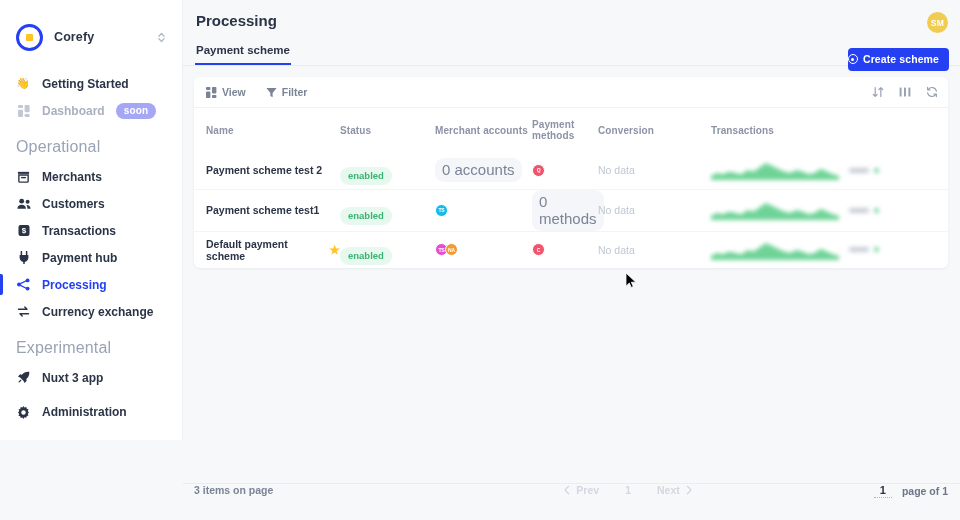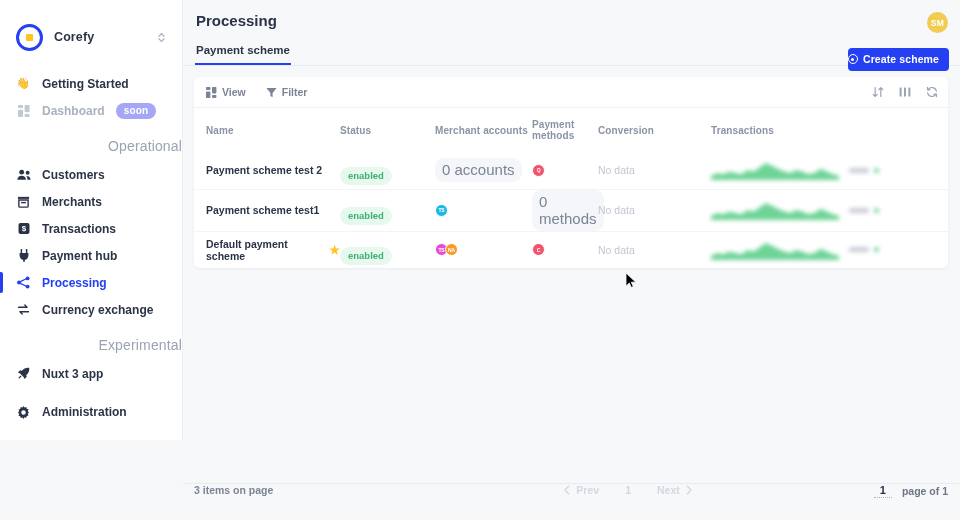--- a/index.html
+++ b/index.html
@@ -27,21 +27,21 @@
     border: 3.5px solid #2440f2; background: #fff;
     display: flex; align-items: center; justify-content: center;
     flex: 0 0 27px;
   }
   .brand-logo i { width: 7px; height: 7px; background: #ffc423; display: block; border-radius: 1px;}
   .brand-name { font-size: 12.5px; font-weight: bold; color: #2b3447; flex: 1; letter-spacing: .1px;}
   .brand-chev { width: 14px; color: #aeb6c6; display:flex; flex-direction:column; align-items:center; line-height:.55; font-size: 9px;}
 
   .nav { padding-top: 12px; flex: 1; }
   .nav-section {
-    font-size: 14px; color: #9aa3b4; padding: 14px 0 7px 16px; letter-spacing: .15px; text-align: right;
+    font-size: 16px; color: #9aa3b4; padding: 14px 0 7px 16px; letter-spacing: .15px;
   }
   .nav-item {
     display: flex; align-items: center; gap: 11px;
     height: 27px; padding: 0 10px 0 16px; cursor: pointer;
     position: relative; font-size: 12px; color: #2b3447; font-weight: 600;
   }
   .nav-item .ico { width: 15px; height: 15px; flex: 0 0 15px; display:flex; align-items:center; justify-content:center; color:#2b3447;}
   .nav-item.muted { color: #a9b1c0; }
   .nav-item.muted .ico { color:#c3c9d4; }
   .nav-item.active { color: #2440f2; }
@@ -200,38 +200,38 @@
               <rect x="6.6" y="9" width="5" height="3" rx="1"></rect>
             </svg>
         </span>
         <span>Dashboard</span>
         <span class="pill-soon">soon</span>
       </div>
 
       <div class="nav-section">Operational</div>
       <div class="nav-item">
         <span class="ico">
+          <svg width="13" height="13" viewBox="0 0 14 14" fill="currentColor">
+              <path d="M1 2h12v2.2H1z"></path>
+              <path d="M2 5.4h10v6.6a1 1 0 0 1-1 1H3a1 1 0 0 1-1-1z" fill="none" stroke="currentColor" stroke-width="1.5"></path>
+              <path d="M4.4 8.2h5.2" stroke="currentColor" stroke-width="1.5"></path>
+            </svg>
+        </span>
+        <span>Merchants</span>
+      </div>
+      <div class="nav-item">
+        <span class="ico">
           <svg width="14" height="13" viewBox="0 0 15 13" fill="currentColor">
               <circle cx="5" cy="4" r="2.6"></circle>
               <circle cx="11.4" cy="4.6" r="2.1"></circle>
               <path d="M.4 12c0-2.6 2-4.2 4.6-4.2S9.6 9.4 9.6 12z"></path>
               <path d="M10.6 8c2 .1 3.9 1.3 3.9 4h-3.3c0-1.6-.4-2.9-1.1-3.8z"></path>
             </svg>
         </span>
         <span>Customers</span>
-      </div>
-      <div class="nav-item">
-        <span class="ico">
-          <svg width="13" height="13" viewBox="0 0 14 14" fill="currentColor">
-              <path d="M1 2h12v2.2H1z"></path>
-              <path d="M2 5.4h10v6.6a1 1 0 0 1-1 1H3a1 1 0 0 1-1-1z" fill="none" stroke="currentColor" stroke-width="1.5"></path>
-              <path d="M4.4 8.2h5.2" stroke="currentColor" stroke-width="1.5"></path>
-            </svg>
-        </span>
-        <span>Merchants</span>
       </div>
       <div class="nav-item">
         <span class="ico">
           <svg width="12" height="13" viewBox="0 0 12 13" fill="currentColor">
               <rect x="0.5" y="1" width="11" height="11" rx="2"></rect>
               <text x="6" y="9.4" font-size="8" font-family="Liberation Sans" fill="#fff" text-anchor="middle" font-weight="bold">$</text>
             </svg>
         </span>
         <span>Transactions</span>
       </div>

